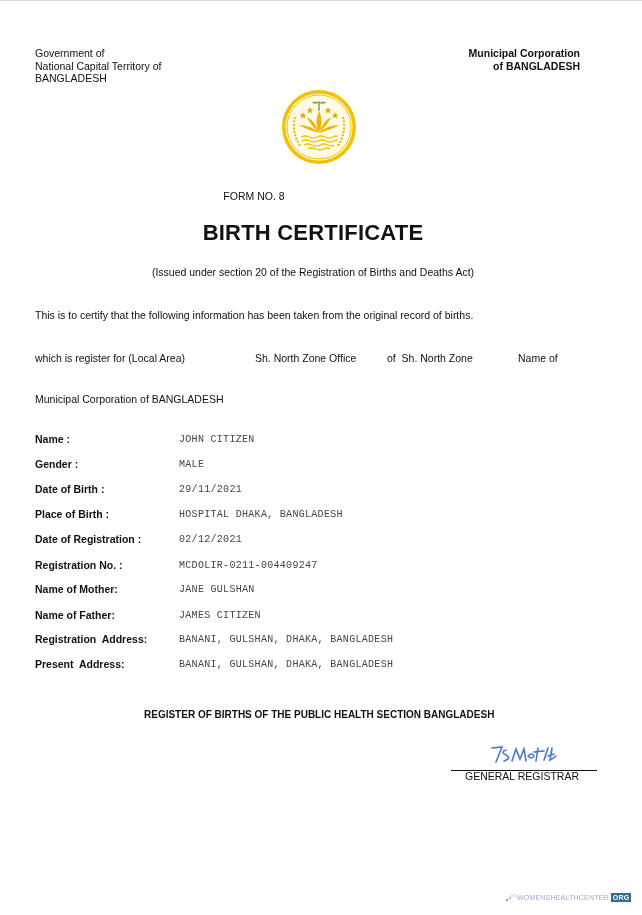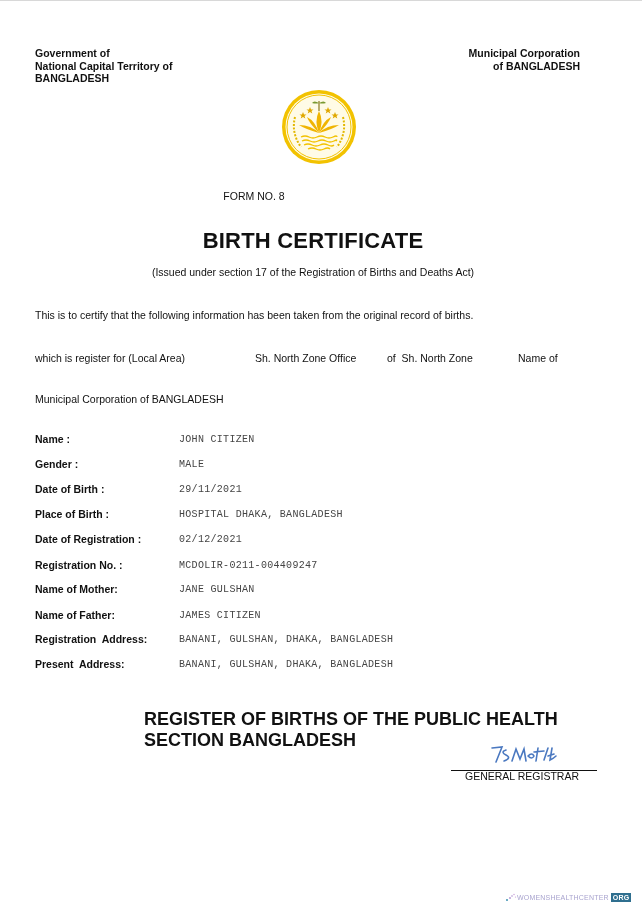--- a/index.html
+++ b/index.html
@@ -1,32 +1,32 @@
 <!DOCTYPE html>
 <html><head>
   <meta charset="utf-8">
   <style>
     html, body { margin: 0; padding: 0; }
     body {
       width: 642px; height: 915px; background: #ffffff; position: relative; overflow: hidden;
       font-family: "Liberation Sans", sans-serif; color: #111;
     }
     .top-border { position: absolute; left: 0; top: 0; width: 642px; height: 1px; background: #d8d8d8; }
-    .hdr-left { position: absolute; left: 35px; top: 47px; font-size: 10.5px; font-weight: bold; line-height: 12.5px; }
+    .hdr-left { position: absolute; left: 35px; top: 47px; font-size: 10.5px; font-weight: normal; line-height: 12.5px; }
     .hdr-right { position: absolute; right: 62px; top: 47px; font-size: 10.5px; font-weight: bold; line-height: 12.5px; text-align: right; }
     .emblem { position: absolute; left: 281px; top: 89px; width: 76px; height: 76px; }
     .form-no { position: absolute; left: 0; width: 508px; top: 190px; text-align: center; font-size: 10.5px; }
-    .title { position: absolute; left: 0; width: 626px; top: 220px; text-align: center; font-size: 22px; font-weight: bold; letter-spacing: 0.2px; margin-top: 8px; }
+    .title { position: absolute; left: 0; width: 626px; top: 220px; text-align: center; font-size: 22px; font-weight: bold; letter-spacing: 0.2px; }
     .subtitle { position: absolute; left: 0; width: 626px; top: 266px; text-align: center; font-size: 10.5px; }
     .line { position: absolute; font-size: 10.5px; }
     .fields { position: absolute; left: 35px; top: 433px; }
     .field-row { position: absolute; left: 0; height: 14px; white-space: nowrap; }
     .field-label { position: absolute; left: 0; font-size: 10.5px; font-weight: bold; }
     .field-value { position: absolute; left: 144px; top: 1px; font-family: "Liberation Mono", monospace; font-size: 10px; color: #444; letter-spacing: 0.3px; }
-    .register-heading { position: absolute; left: 103px; top: 709px; font-size: 18px; font-weight: bold; padding-left: 41px; }
+    .register-heading { position: absolute; left: 103px; top: 709px; font-size: 10px; font-weight: bold; padding-left: 41px; }
     .signature { position: absolute; left: 488px; top: 742px; width: 70px; height: 24px; }
     .sig-line { position: absolute; left: 451px; top: 770px; width: 146px; height: 1px; background: #111; }
     .registrar { position: absolute; left: 465px; top: 770px; font-size: 10.5px; }
     .watermark { position: absolute; left: 505px; top: 893px; display: flex; align-items: center; font-size: 7px; color: #a9a4cf; letter-spacing: 0.2px; }
     .wm-org { background: #2f6f8f; color: #fff; font-weight: bold; padding: 0 2px; margin-left: 2px; font-size: 7px; line-height: 9px; }
   </style>
 </head>
 <body>
 
 <div class="top-border"></div>
@@ -71,21 +71,21 @@
   <g stroke="#f2c200" stroke-width="1.3" fill="none">
     <path d="M20 48 Q24 46 28 48 T36 48 T44 48 T52 48 T56 48"></path>
     <path d="M21 52 Q25 50 29 52 T37 52 T45 52 T53 52 T55 52"></path>
     <path d="M23 56 Q27 54 31 56 T39 56 T47 56 T53 56"></path>
     <path d="M27 60 Q31 58 35 60 T43 60 T49 60"></path>
   </g>
 </svg>
 
 <div class="form-no">FORM NO. 8</div>
 <div class="title">BIRTH CERTIFICATE</div>
-<div class="subtitle">(Issued under section 17 of the Registration of Births and Deaths Act)</div>
+<div class="subtitle">(Issued under section 20 of the Registration of Births and Deaths Act)</div>
 
 <div class="line" style="left:35px; top:309px;">This is to certify that the following information has been taken from the original record of births.</div>
 
 <div class="line" style="left:35px; top:352px;">which is register for (Local Area)</div>
 <div class="line" style="left:255px; top:352px;">Sh. North Zone Office</div>
 <div class="line" style="left:387px; top:352px; white-space:pre;">of  Sh. North Zone</div>
 <div class="line" style="left:518px; top:352px;">Name of</div>
 
 <div class="line" style="left:35px; top:393px;text-align:center;">Municipal Corporation of BANGLADESH</div>
 

